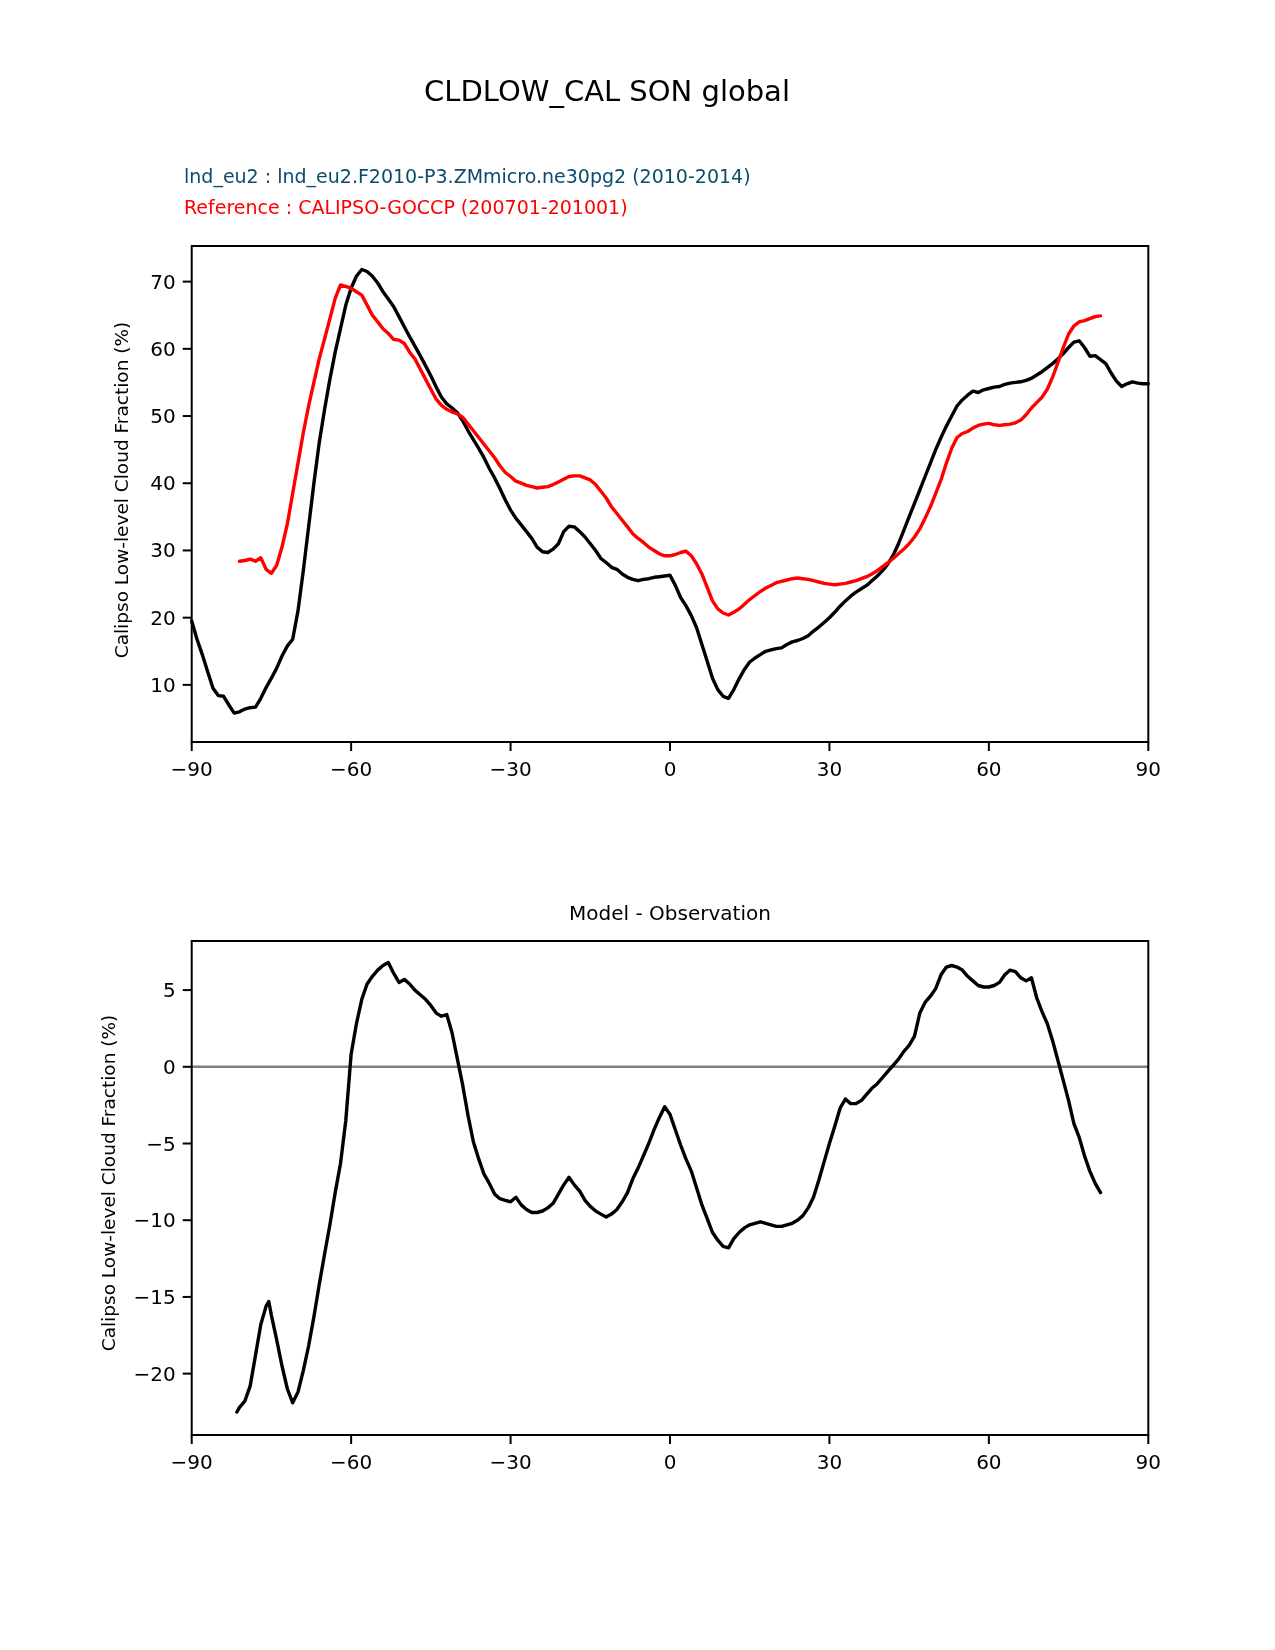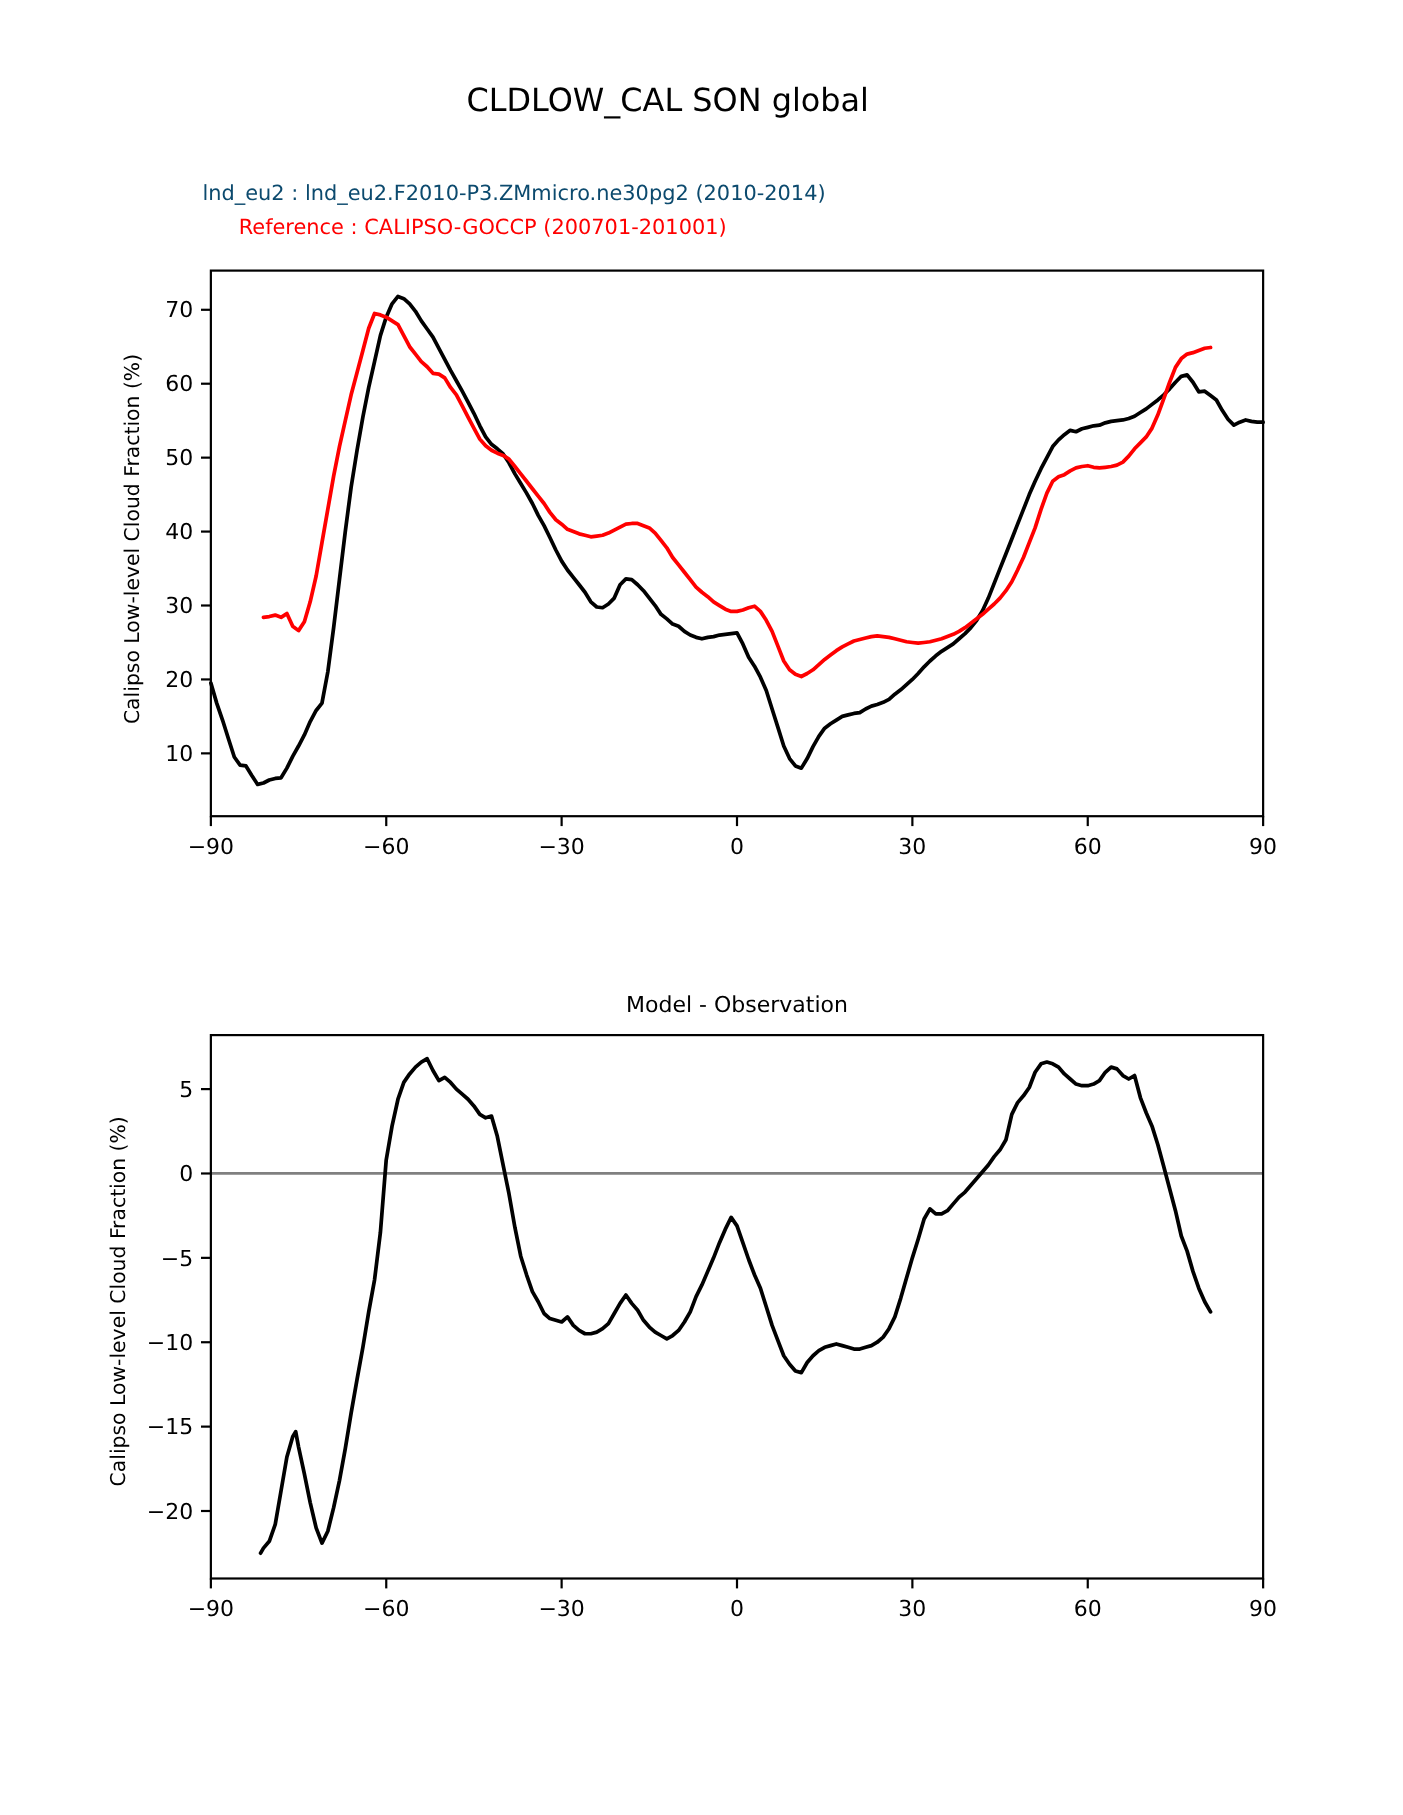--- a/index.html
+++ b/index.html
@@ -14,21 +14,21 @@
   .ylabel-bottom{left:108px;top:1183px;}
   .ax2-title{left:670px;top:901px;font-size:20px;transform:translateX(-50%);text-align:right;}
   svg{position:absolute;left:0;top:0;}
 </style>
 </head>
 <body>
 
 <div class="figure">
   <div class="suptitle">CLDLOW_CAL SON global</div>
   <div class="title-line1" style="color: #0c4a6e;">lnd_eu2 : lnd_eu2.F2010-P3.ZMmicro.ne30pg2 (2010-2014)</div>
-  <div class="title-line2" style="color: rgb(255, 0, 0); margin-left: 33px;">Reference : CALIPSO-GOCCP (200701-201001)</div>
+  <div class="title-line2" style="color: rgb(255, 0, 0);">Reference : CALIPSO-GOCCP (200701-201001)</div>
   <div class="ylabel ylabel-top">Calipso Low-level Cloud Fraction (%)</div>
   <div class="ax2-title">Model - Observation</div>
   <div class="ylabel ylabel-bottom">Calipso Low-level Cloud Fraction (%)</div>
   <svg id="plot" width="1275" height="1650" viewBox="0 0 1275 1650">
       <g>
         <path d="M191.7 621.0 L197.0 639.2 L202.3 654.6 L207.6 671.4 L213.0 688.2 L218.3 695.6 L223.6 696.3 L228.9 705.0 L234.2 713.1 L239.5 711.8 L244.8 709.1 L250.2 707.7 L255.5 707.1 L260.8 698.3 L266.1 687.6 L271.4 678.2 L276.7 668.1 L282.0 656.0 L287.4 645.9 L292.7 639.2 L298.0 610.9 L303.3 570.6 L308.6 526.9 L313.9 483.2 L319.2 442.9 L324.6 409.3 L329.9 379.1 L335.2 352.2 L340.5 328.7 L345.8 305.1 L351.1 288.3 L356.4 276.2 L361.8 269.5 L367.1 271.5 L372.4 276.2 L377.7 283.0 L383.0 291.7 L388.3 299.1 L393.6 306.5 L399.0 316.6 L404.3 326.7 L409.6 336.7 L414.9 346.1 L420.2 355.6 L425.5 365.6 L430.8 375.7 L436.2 387.1 L441.5 397.2 L446.8 403.9 L452.1 408.0 L457.4 412.7 L462.7 420.7 L468.1 430.8 L473.4 439.6 L478.7 448.3 L484.0 457.7 L489.3 468.5 L494.6 477.9 L499.9 488.6 L505.3 500.0 L510.6 510.1 L515.9 518.2 L521.2 524.9 L526.5 531.6 L531.8 538.4 L537.1 547.1 L542.5 551.8 L547.8 552.5 L553.1 549.1 L558.4 543.7 L563.7 531.6 L569.0 526.3 L574.3 526.9 L579.7 531.6 L585.0 537.0 L590.3 543.7 L595.6 550.5 L600.9 558.5 L606.2 562.6 L611.5 567.3 L616.9 569.3 L622.2 574.0 L627.5 577.3 L632.8 579.4 L638.1 580.7 L643.4 579.4 L648.7 578.7 L654.1 577.3 L659.4 576.7 L664.7 576.0 L670.0 575.3 L675.3 585.4 L680.6 597.5 L685.9 605.6 L691.3 615.6 L696.6 627.7 L701.9 644.5 L707.2 661.3 L712.5 678.2 L717.8 689.6 L723.1 696.3 L728.5 698.3 L733.8 689.6 L739.1 678.8 L744.4 669.4 L749.7 662.0 L755.0 658.0 L760.3 654.6 L765.7 651.3 L771.0 649.9 L776.3 648.6 L781.6 647.9 L786.9 644.5 L792.2 641.9 L797.5 640.5 L802.9 638.5 L808.2 635.8 L813.5 631.1 L818.8 627.1 L824.1 622.4 L829.4 617.7 L834.7 612.3 L840.1 606.2 L845.4 600.9 L850.7 596.2 L856.0 592.1 L861.3 588.8 L866.6 585.4 L871.9 580.7 L877.3 576.0 L882.6 570.6 L887.9 563.9 L893.2 555.2 L898.5 543.7 L903.8 530.3 L909.1 516.9 L914.5 503.4 L919.8 490.0 L925.1 476.5 L930.4 463.1 L935.7 449.6 L941.0 437.5 L946.4 426.1 L951.7 416.0 L957.0 406.0 L962.3 399.9 L967.6 395.2 L972.9 391.2 L978.2 392.5 L983.6 389.8 L988.9 388.5 L994.2 387.1 L999.5 386.5 L1004.8 384.4 L1010.1 383.1 L1015.4 382.4 L1020.8 381.8 L1026.1 380.4 L1031.4 378.4 L1036.7 375.0 L1042.0 371.7 L1047.3 367.6 L1052.6 363.6 L1058.0 358.9 L1063.3 353.5 L1068.6 347.5 L1073.9 342.1 L1079.2 340.8 L1084.5 347.5 L1089.8 356.2 L1095.2 355.6 L1100.5 359.6 L1105.8 363.6 L1111.1 373.0 L1116.4 381.1 L1121.7 386.5 L1127.0 383.8 L1132.4 381.8 L1137.7 383.1 L1143.0 383.8 L1148.3 383.8" fill="none" stroke="#000000" stroke-width="3.4" stroke-linejoin="round" stroke-linecap="round"></path>
         <path d="M239.5 561.2 L244.8 560.5 L250.2 559.2 L255.5 561.2 L260.8 557.8 L266.1 569.3 L271.4 573.3 L276.7 565.2 L282.0 547.1 L287.4 523.6 L292.7 493.3 L298.0 463.1 L303.3 432.8 L308.6 406.0 L313.9 382.4 L319.2 358.9 L324.6 338.7 L329.9 318.6 L335.2 298.4 L340.5 285.0 L345.8 286.3 L351.1 288.3 L356.4 291.7 L361.8 295.1 L367.1 305.1 L372.4 315.2 L377.7 321.9 L383.0 328.7 L388.3 333.4 L393.6 339.4 L399.0 340.1 L404.3 343.5 L409.6 352.2 L414.9 358.9 L420.2 369.0 L425.5 379.1 L430.8 389.2 L436.2 399.2 L441.5 405.3 L446.8 409.3 L452.1 412.0 L457.4 414.0 L462.7 417.4 L468.1 424.1 L473.4 430.8 L478.7 437.5 L484.0 444.3 L489.3 451.0 L494.6 457.7 L499.9 465.8 L505.3 472.5 L510.6 476.5 L515.9 481.2 L521.2 483.2 L526.5 485.3 L531.8 486.6 L537.1 488.0 L542.5 487.3 L547.8 486.6 L553.1 484.6 L558.4 481.9 L563.7 479.2 L569.0 476.5 L574.3 475.9 L579.7 475.9 L585.0 477.9 L590.3 479.9 L595.6 484.6 L600.9 491.3 L606.2 498.0 L611.5 506.8 L616.9 513.5 L622.2 520.2 L627.5 526.9 L632.8 533.7 L638.1 538.4 L643.4 542.4 L648.7 547.1 L654.1 550.5 L659.4 553.8 L664.7 555.8 L670.0 555.8 L675.3 554.5 L680.6 552.5 L685.9 551.1 L691.3 555.8 L696.6 563.9 L701.9 574.0 L707.2 587.4 L712.5 600.9 L717.8 608.9 L723.1 613.0 L728.5 615.0 L733.8 612.3 L739.1 608.9 L744.4 604.2 L749.7 599.5 L755.0 595.5 L760.3 591.5 L765.7 588.1 L771.0 585.4 L776.3 582.7 L781.6 581.4 L786.9 580.0 L792.2 578.7 L797.5 578.0 L802.9 578.7 L808.2 579.4 L813.5 580.7 L818.8 582.0 L824.1 583.4 L829.4 584.1 L834.7 584.7 L840.1 584.1 L845.4 583.4 L850.7 582.0 L856.0 580.7 L861.3 578.7 L866.6 576.7 L871.9 574.0 L877.3 570.6 L882.6 566.6 L887.9 562.6 L893.2 558.5 L898.5 553.8 L903.8 549.1 L909.1 543.7 L914.5 537.0 L919.8 528.9 L925.1 518.2 L930.4 506.8 L935.7 493.3 L941.0 479.9 L946.4 463.1 L951.7 448.3 L957.0 437.5 L962.3 433.5 L967.6 431.5 L972.9 428.1 L978.2 425.4 L983.6 424.1 L988.9 423.4 L994.2 424.8 L999.5 425.4 L1004.8 424.8 L1010.1 424.1 L1015.4 422.8 L1020.8 420.1 L1026.1 414.7 L1031.4 408.0 L1036.7 402.6 L1042.0 397.2 L1047.3 389.2 L1052.6 377.1 L1058.0 362.3 L1063.3 347.5 L1068.6 334.0 L1073.9 326.0 L1079.2 321.9 L1084.5 320.6 L1089.8 318.6 L1095.2 316.6 L1100.5 315.9" fill="none" stroke="#ff0000" stroke-width="3.4" stroke-linejoin="round" stroke-linecap="round"></path>
         <rect x="191.7" y="246" width="956.5999999999999" height="496" fill="none" stroke="#000" stroke-width="2"></rect>
         <line x1="191.7" x2="191.7" y1="742" y2="751" stroke="#000" stroke-width="2"></line>
         <text x="191.7" y="776" text-anchor="middle" font-size="20" fill="#000">−90</text>

